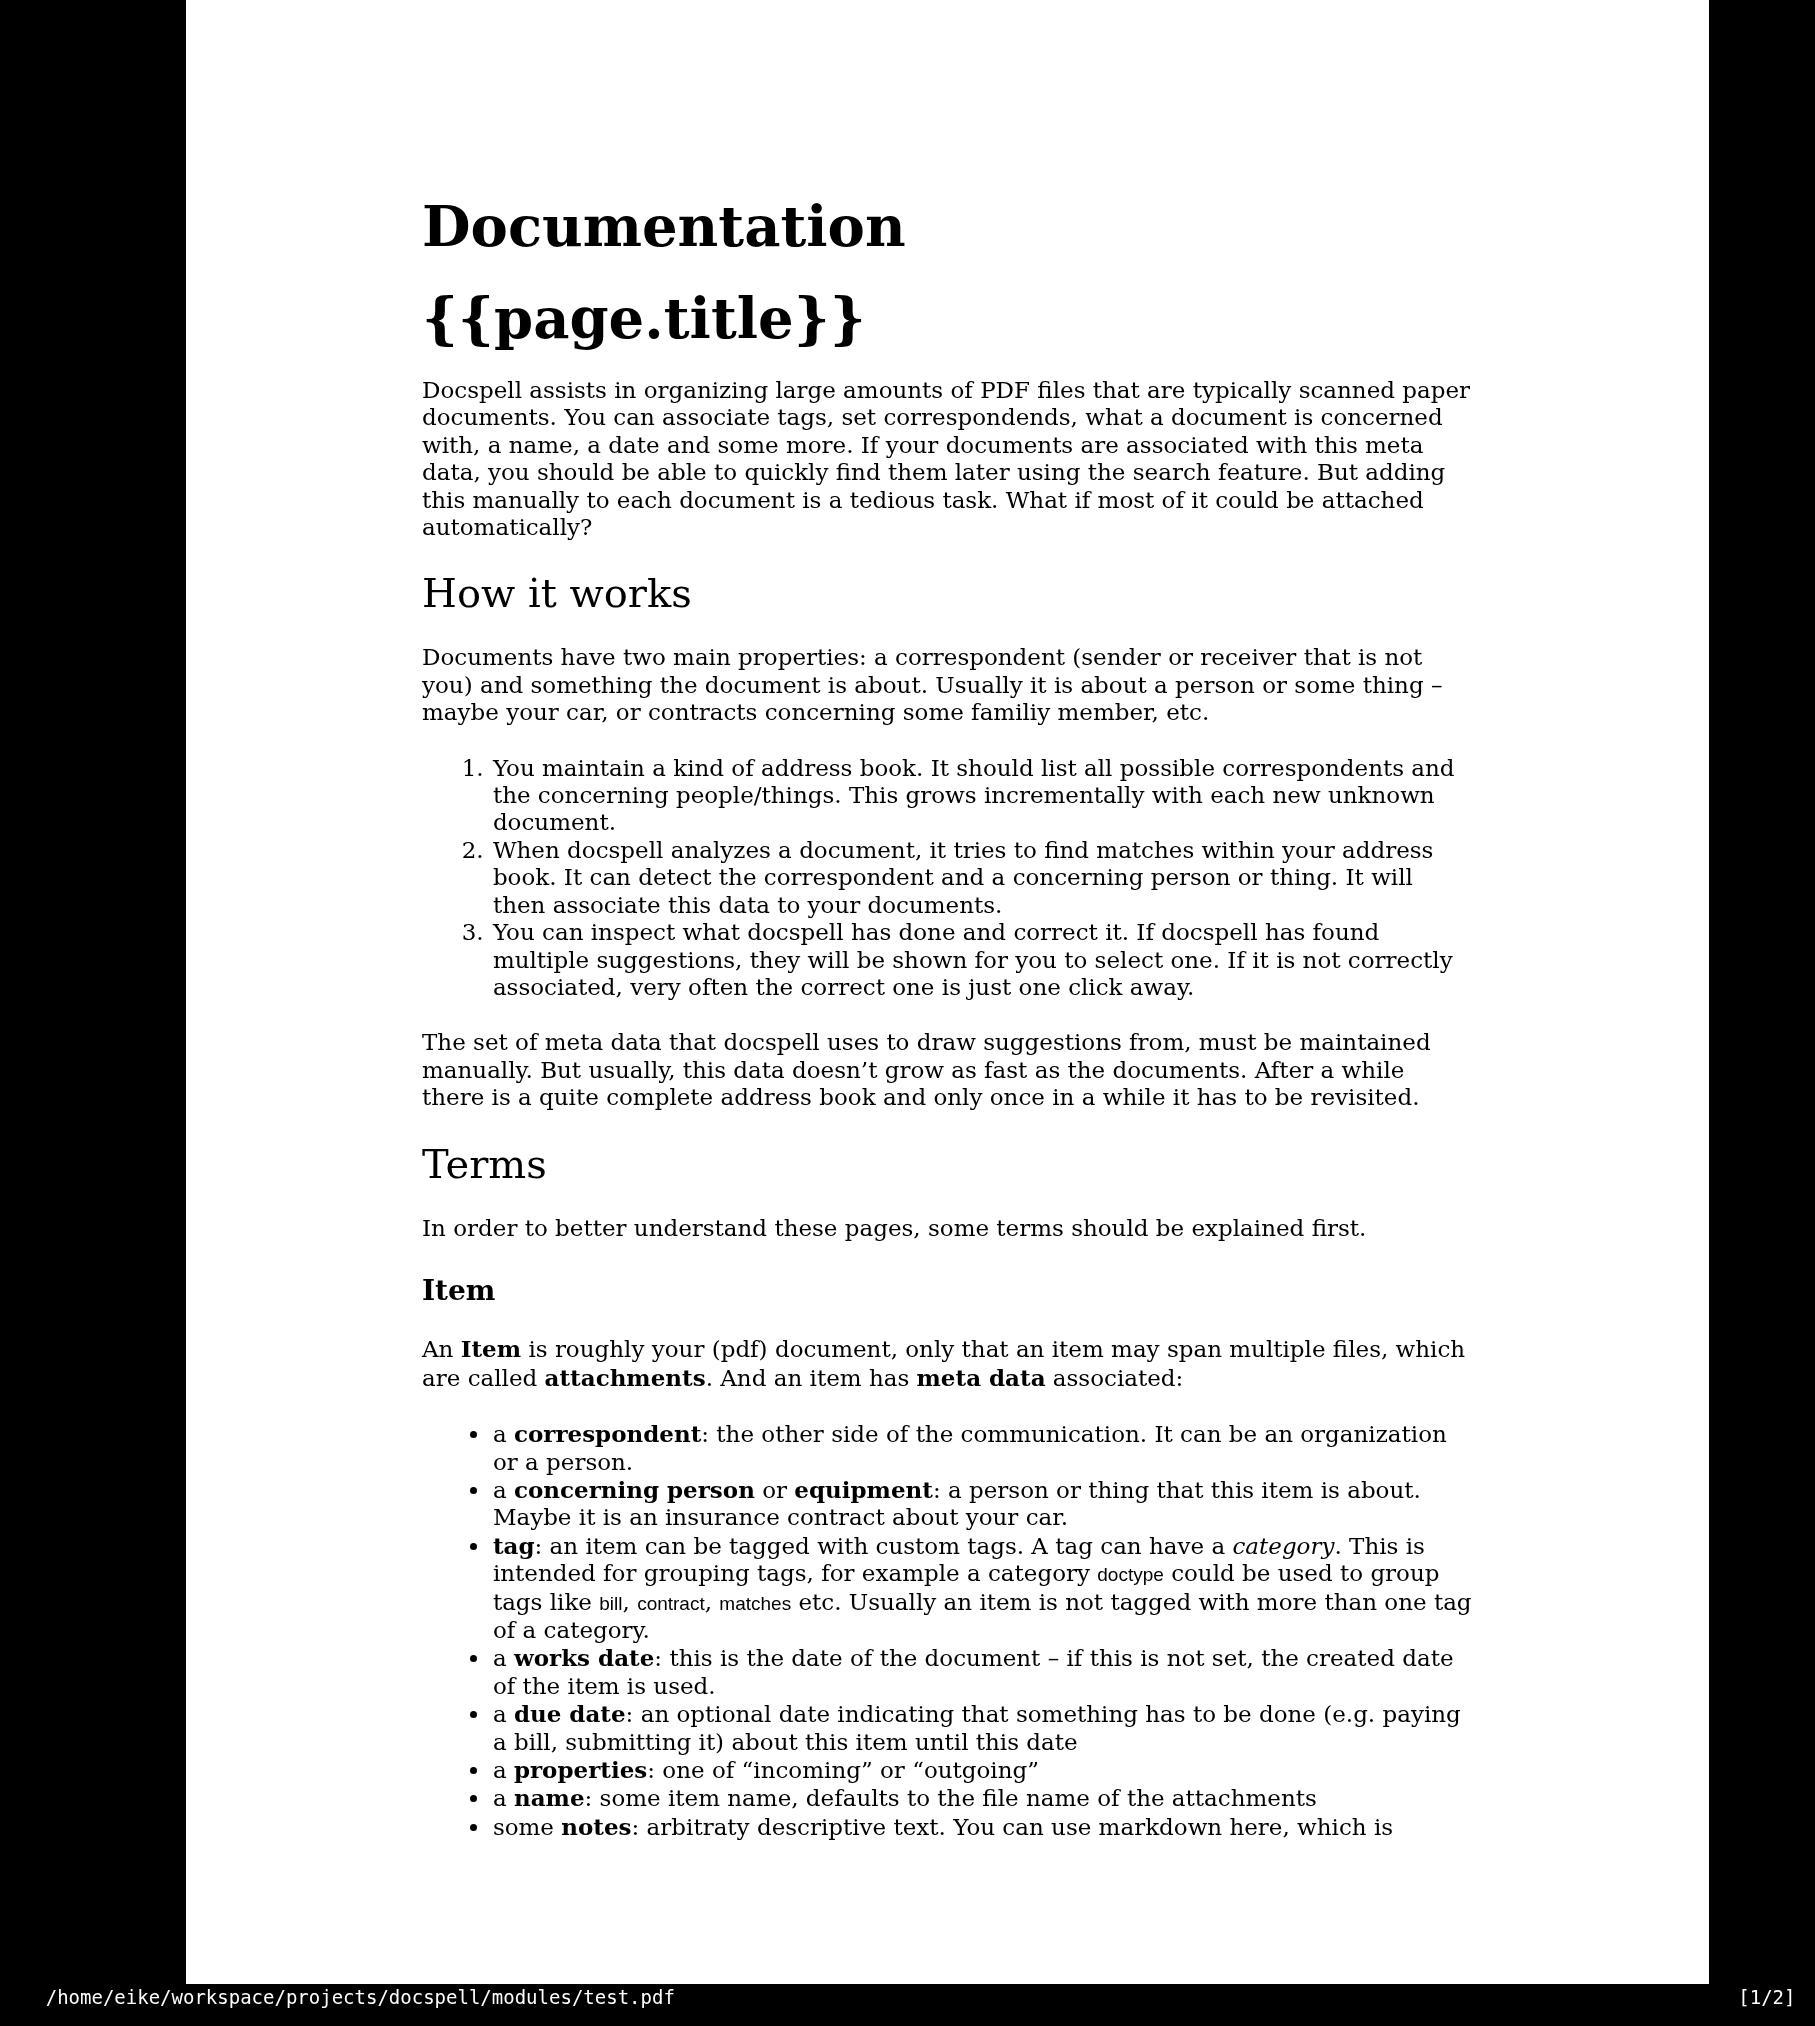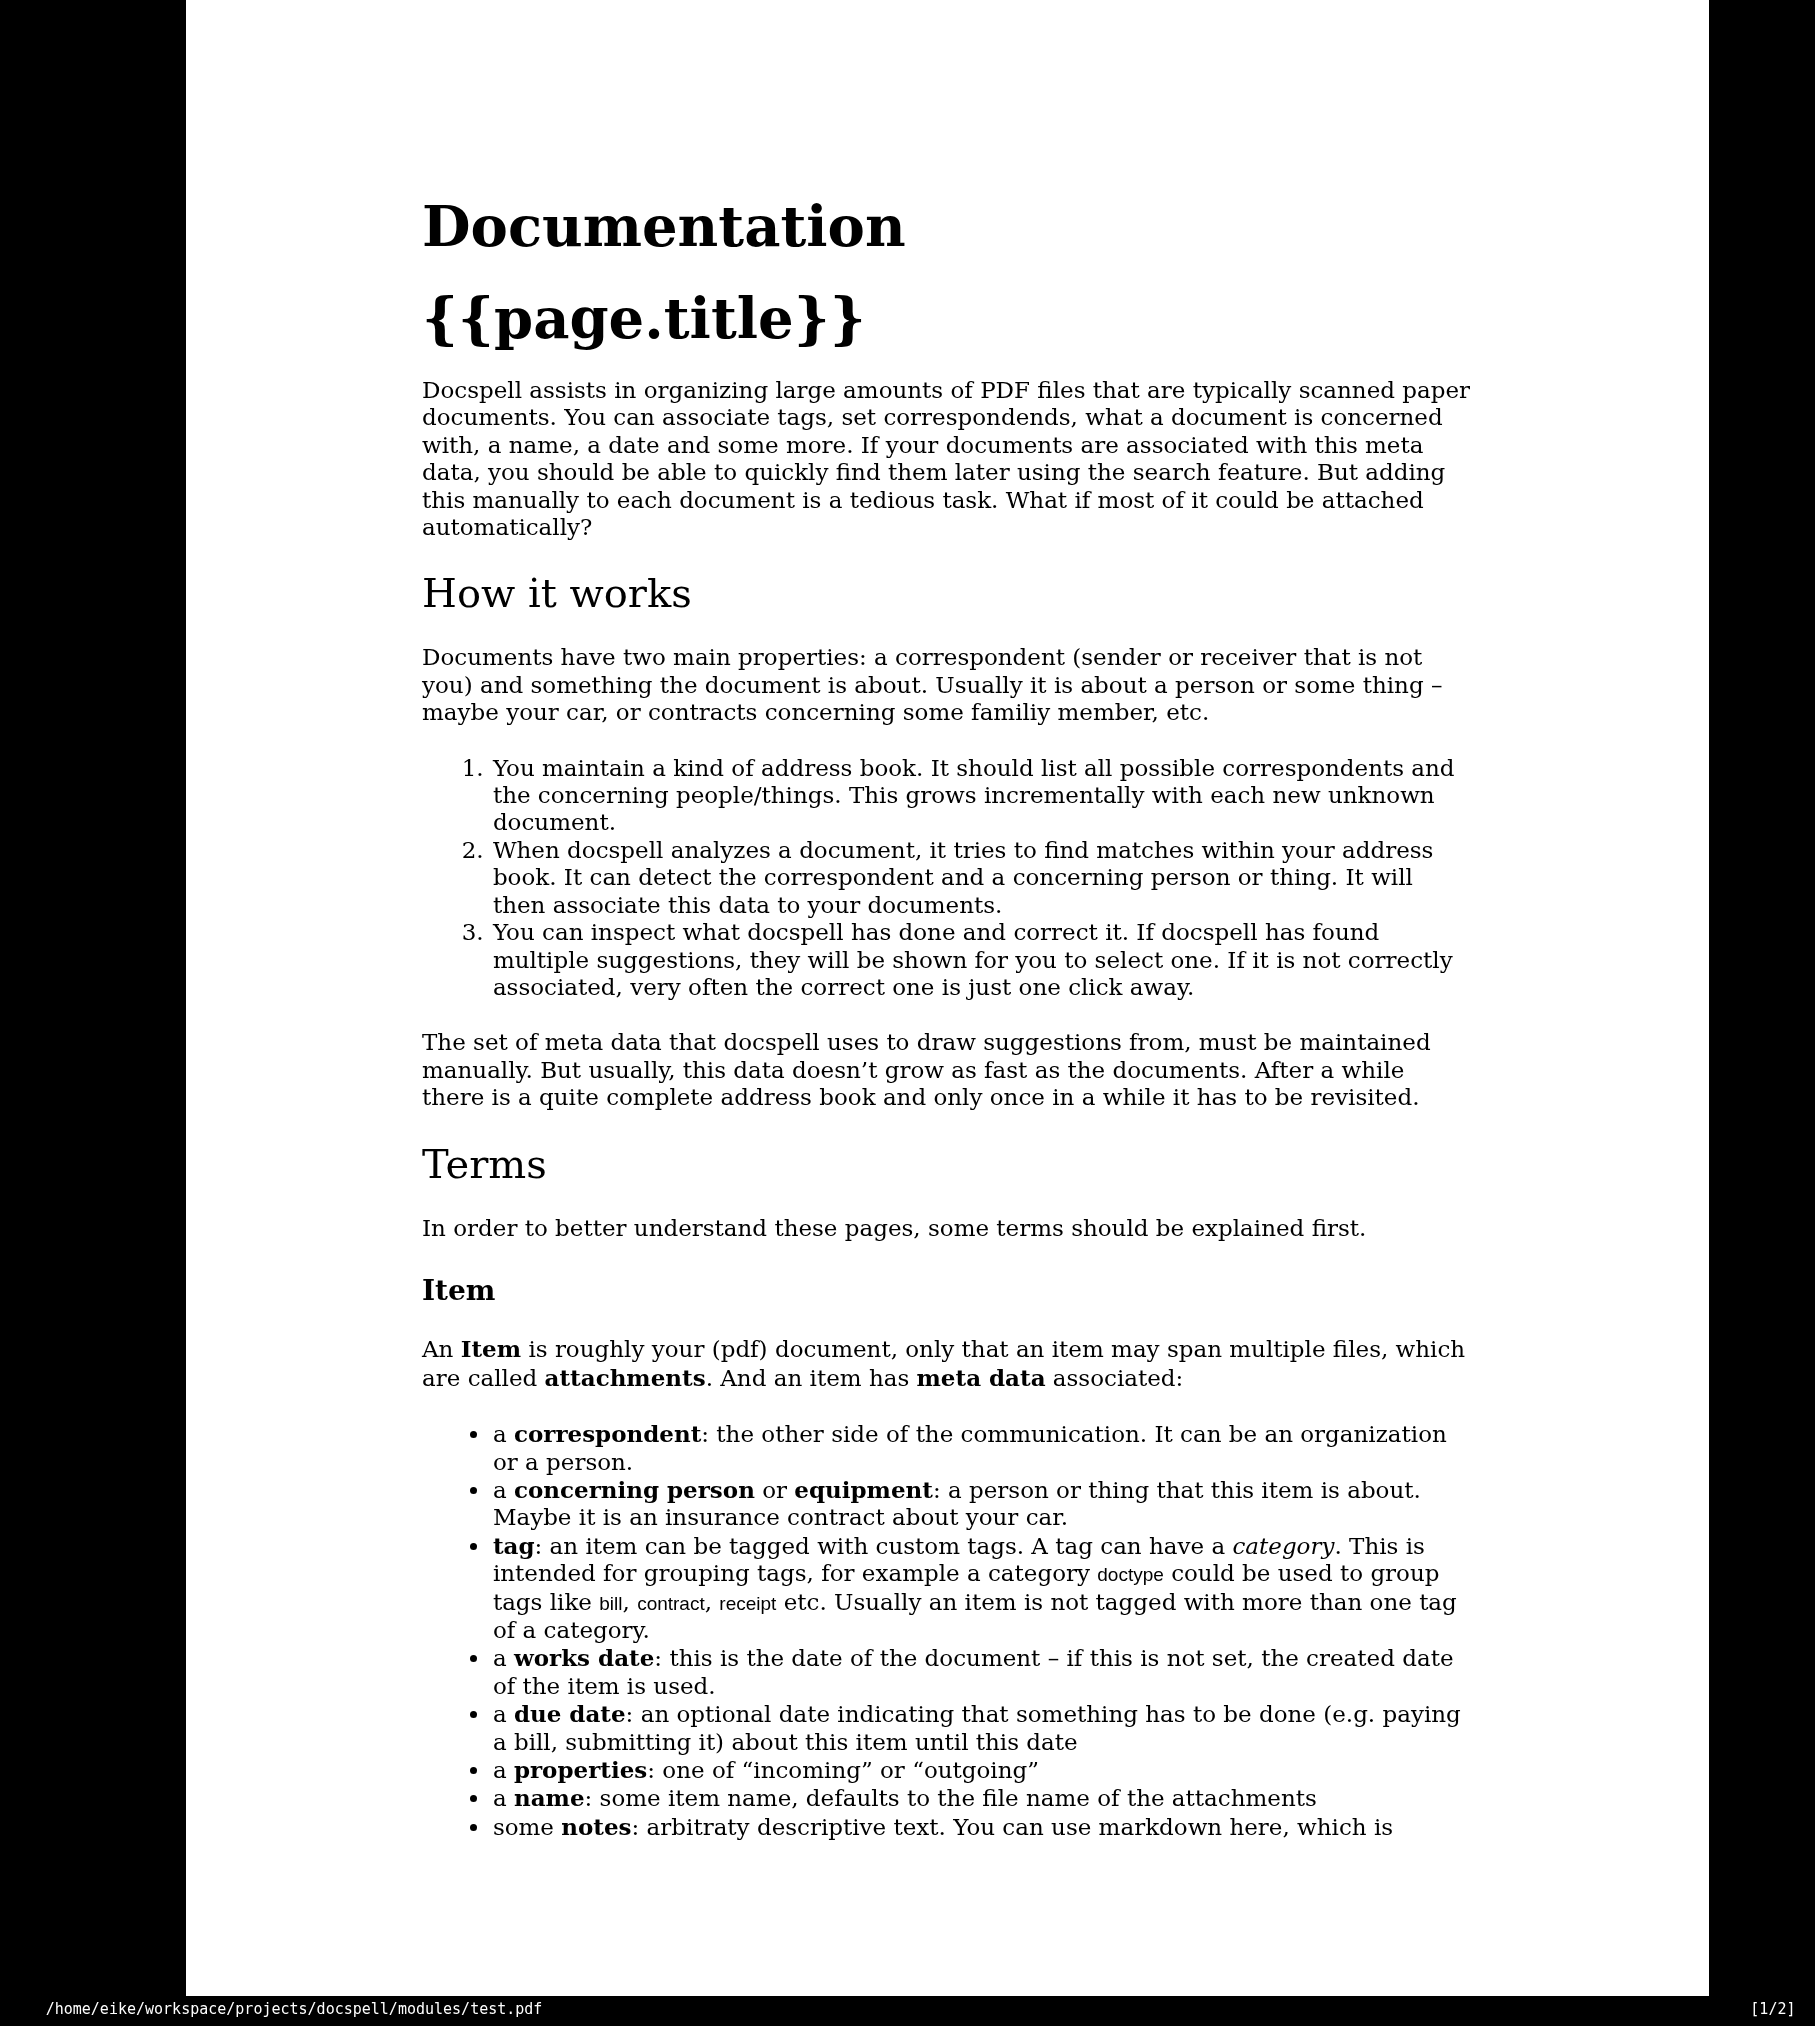--- a/index.html
+++ b/index.html
@@ -51,27 +51,27 @@
     margin:0 0 28px 0;
     padding-left:69px;
   }
   .page li{margin:0;padding-left:1.9px;}
   .page code{
     font-family:Liberation Sans, sans-serif;
     font-size:19px;
   }
   .statusbar{
     position:absolute;
-    left:0;bottom:4px;
+    left:0;bottom:16px;
     width:1765px;height:25.6px;
     box-sizing:border-box;
     background:var(--statusbar-bg);
     color:var(--statusbar-fg);
     font-family:"DejaVu Sans Mono", monospace;
-    font-size:15px;
+    font-size:19px;
     display:flex;
     justify-content:space-between;
     align-items:center;
     padding:0 9.5px 0 5.7px;
   }
 </style>
 </head>
 <body>
 
 <div class="screen">
@@ -91,21 +91,21 @@
     <p>The set of meta data that docspell uses to draw suggestions from, must be maintained manually. But usually, this data doesn’t grow as fast as the documents. After a while there is a quite complete address book and only once in a while it has to be revisited.</p>
 
     <h2>Terms</h2>
     <p>In order to better understand these pages, some terms should be explained first.</p>
 
     <h3>Item</h3>
     <p>An <b>Item</b> is roughly your (pdf) document, only that an item may span multiple files, which are called <b>attachments</b>. And an item has <b>meta data</b> associated:</p>
     <ul>
         <li>a <b>correspondent</b>: the other side of the communication. It can be an organization or a person.</li>
         <li>a <b>concerning person</b> or <b>equipment</b>: a person or thing that this item is about. Maybe it is an insurance contract about your car.</li>
-        <li><b>tag</b>: an item can be tagged with custom tags. A tag can have a <i>category</i>. This is intended for grouping tags, for example a category <code>doctype</code> could be used to group tags like <code>bill</code>, <code>contract</code>, <code>receipt</code> etc. Usually an item is not tagged with more than one tag of a category.</li>
+        <li><b>tag</b>: an item can be tagged with custom tags. A tag can have a <i>category</i>. This is intended for grouping tags, for example a category <code>doctype</code> could be used to group tags like <code>bill</code>, <code>contract</code>, <code>matches</code> etc. Usually an item is not tagged with more than one tag of a category.</li>
         <li>a <b>works date</b>: this is the date of the document – if this is not set, the created date of the item is used.</li>
         <li>a <b>due date</b>: an optional date indicating that something has to be done (e.g. paying a bill, submitting it) about this item until this date</li>
         <li>a <b>properties</b>: one of “incoming” or “outgoing”</li>
         <li>a <b>name</b>: some item name, defaults to the file name of the attachments</li>
         <li>some <b>notes</b>: arbitraty descriptive text. You can use markdown here, which is</li>
       </ul>
   </div>
 
   <div class="statusbar">
     <span>/home/eike/workspace/projects/docspell/modules/test.pdf</span>

